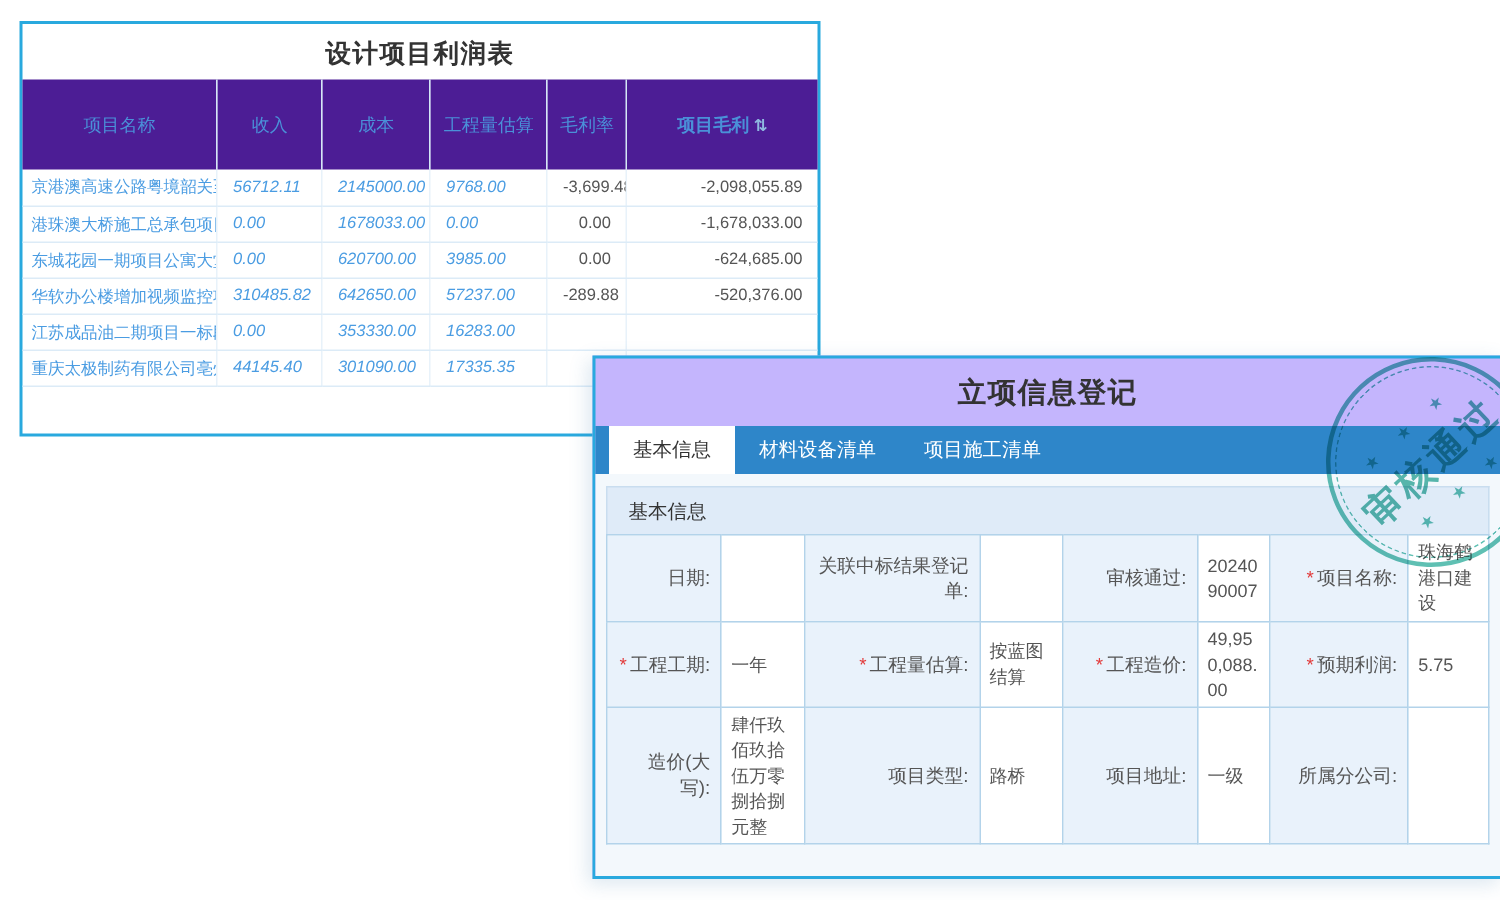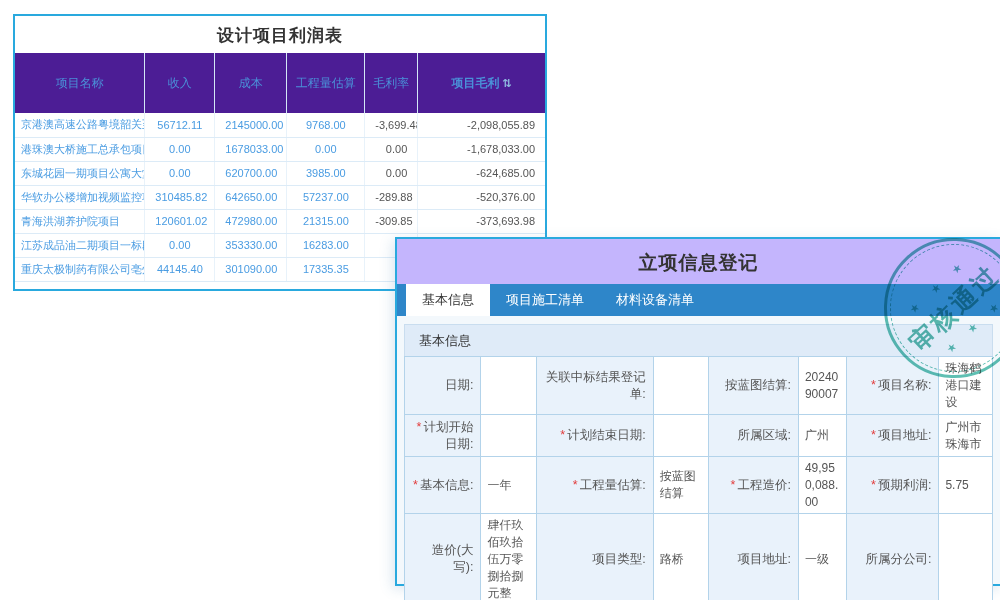--- a/index.html
+++ b/index.html
@@ -14,21 +14,21 @@
               font-size:17px; font-weight:bold; color:#333; letter-spacing:1px;border-radius:13px; }
   .lp-table { width:100%; border-collapse:collapse; table-layout:fixed; }
   .lp-table th { background:#4c1d95; color:#4a90d8; font-weight:normal; font-size:12px;
                  height:60px; text-align:center; border-right:1px solid #d4e7f6;margin-top:32px; }
   .lp-table th:last-child { border-right:none;font-weight:bold; }
   .lp-table td { height:24px; font-size:11px; border-bottom:1px solid #dcebf7;
                  border-right:1px solid #e8f2fa; padding:0 10px; white-space:nowrap;
                  overflow:hidden; }
   .lp-table td:last-child { border-right:none; }
   .cell-name   { color:#4a9ce2; text-align:left; padding:0 0 0 6px !important; }
-  .cell-blue   { color:#4a9ce2; text-align:center; }
+  .cell-blue   { color:#4a9ce2; text-align:left;font-style:italic; }
   .cell-dark   { color:#555;    text-align:right; }
   .sort-icon { font-size:11px; color:#8fb9e0; margin-left:3px; }
 
   
   .right-panel { position:absolute; left:383px; top:237px; width:607px; height:349px;
                  background:#c4b5fd; border:2px solid #29a9de; z-index:2;
                  box-shadow:-3px 3px 12px rgba(60,120,170,.18);margin-left:12px; }
   .rp-title { height:45px; line-height:48px; text-align:center;
               font-size:19px; font-weight:bold; color:#333; letter-spacing:1px; }
   .tabbar { background:#2e86c9; height:32px; display:flex; padding-left:9px; }
@@ -112,28 +112,20 @@
       </tr>
       <tr>
         <td class="cell-name">华软办公楼增加视频监控项目</td>
         <td class="cell-blue">310485.82</td>
         <td class="cell-blue">642650.00</td>
         <td class="cell-blue">57237.00</td>
         <td class="cell-dark">-289.88</td>
         <td class="cell-dark">-520,376.00</td>
       </tr>
       <tr>
-        <td class="cell-name">青海洪湖养护院项目</td>
-        <td class="cell-blue">120601.02</td>
-        <td class="cell-blue">472980.00</td>
-        <td class="cell-blue">21315.00</td>
-        <td class="cell-dark">-309.85</td>
-        <td class="cell-dark">-373,693.98</td>
-      </tr>
-      <tr>
         <td class="cell-name">江苏成品油二期项目一标段</td>
         <td class="cell-blue">0.00</td>
         <td class="cell-blue">353330.00</td>
         <td class="cell-blue">16283.00</td>
         <td class="cell-dark"></td>
         <td class="cell-dark"></td>
       </tr>
       <tr>
         <td class="cell-name">重庆太极制药有限公司亳州</td>
         <td class="cell-blue">44145.40</td>
@@ -144,22 +136,22 @@
       </tr>
     </tbody>
   </table>
 </div>
 
 <div class="right-panel">
   <div class="rp-title">立项信息登记</div>
 
   <div class="tabbar">
     <div class="tab active">基本信息</div>
+    <div class="tab">材料设备清单</div>
     <div class="tab">项目施工清单</div>
-    <div class="tab">材料设备清单</div>
   </div>
 
   <div class="rp-content">
     <div class="section-bar">基本信息</div>
 
     <table class="form-table">
       <colgroup>
         <col style="width:13%">
           <col style="width:9.4%">
           <col style="width:19.9%">
@@ -168,37 +160,27 @@
           <col style="width:8.2%">
           <col style="width:15.7%">
           <col style="width:9.1%">
       </colgroup>
       <tbody>
         <tr style="height:58px">
           <td class="lbl"><span class="req"></span><span>日期:</span></td>
           <td class="val"></td>
           <td class="lbl"><span class="req"></span><span>关联中标结果登记单:</span></td>
           <td class="val"></td>
-          <td class="lbl"><span class="req"></span><span>按蓝图结算:</span></td>
+          <td class="lbl"><span class="req"></span><span>审核通过:</span></td>
           <td class="val">2024090007</td>
           <td class="lbl"><span class="req">*</span><span>项目名称:</span></td>
           <td class="val">珠海鹤港口建设</td>
         </tr>
         <tr style="height:42px">
-          <td class="lbl"><span class="req">*</span><span>计划开始日期:</span></td>
-          <td class="val"></td>
-          <td class="lbl"><span class="req">*</span><span>计划结束日期:</span></td>
-          <td class="val"></td>
-          <td class="lbl"><span class="req"></span><span>所属区域:</span></td>
-          <td class="val">广州</td>
-          <td class="lbl"><span class="req">*</span><span>项目地址:</span></td>
-          <td class="val">广州市珠海市</td>
-        </tr>
-        <tr style="height:42px">
-          <td class="lbl"><span class="req">*</span><span>基本信息:</span></td>
+          <td class="lbl"><span class="req">*</span><span>工程工期:</span></td>
           <td class="val">一年</td>
           <td class="lbl"><span class="req">*</span><span>工程量估算:</span></td>
           <td class="val">按蓝图结算</td>
           <td class="lbl"><span class="req">*</span><span>工程造价:</span></td>
           <td class="val">49,950,088.00</td>
           <td class="lbl"><span class="req">*</span><span>预期利润:</span></td>
           <td class="val">5.75</td>
         </tr>
         <tr style="height:57px">
           <td class="lbl"><span class="req"></span><span>造价(大写):</span></td>

